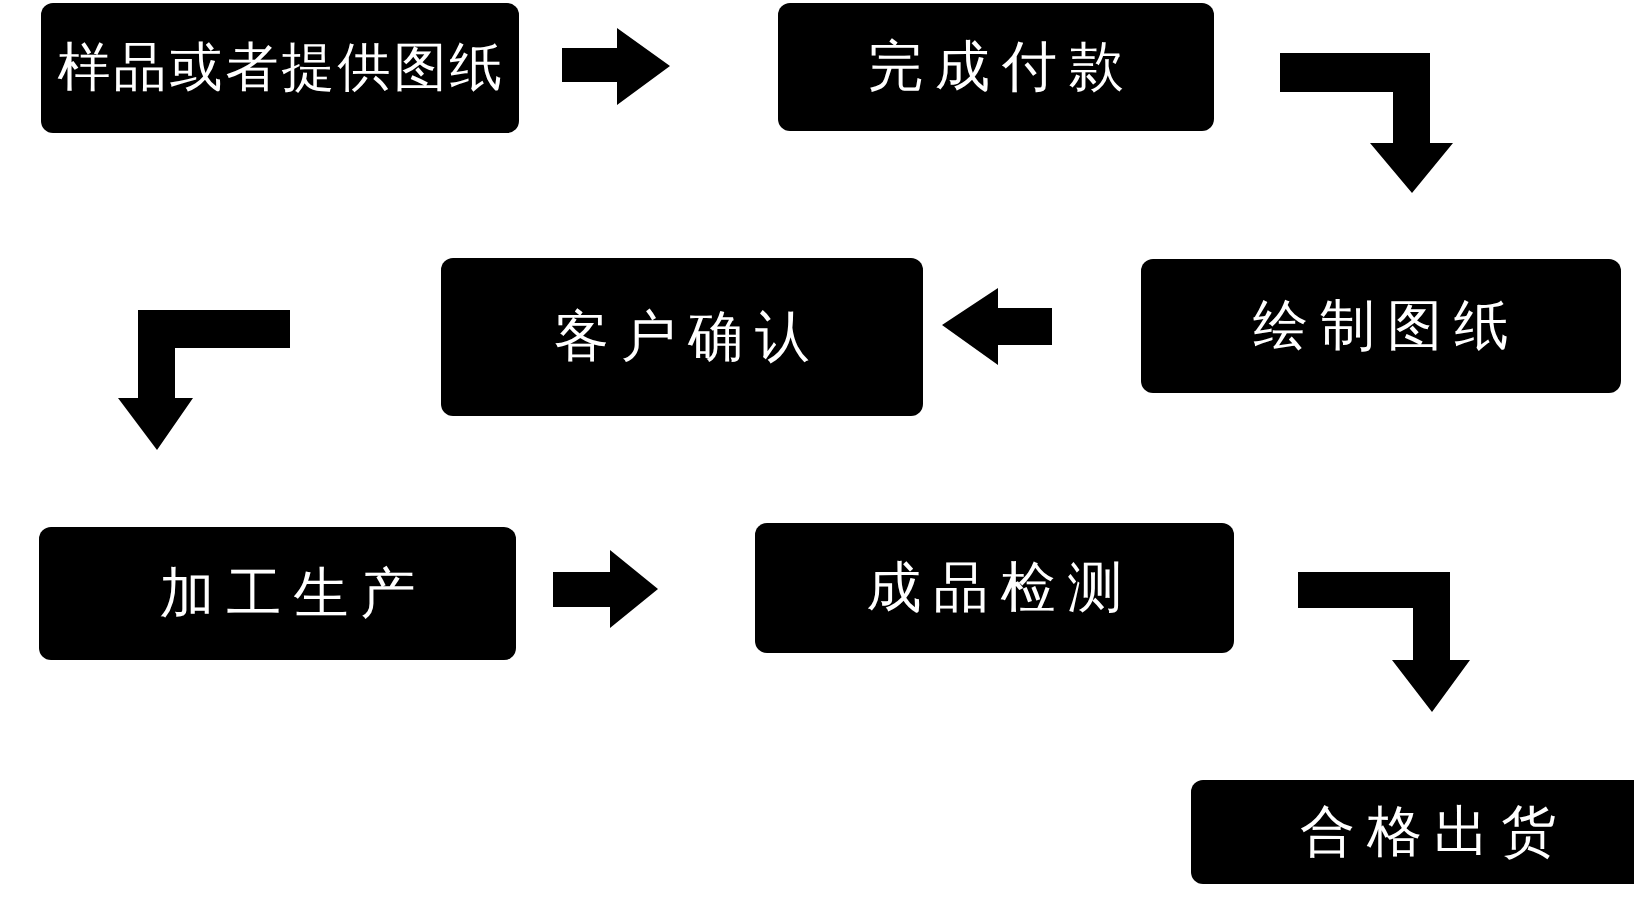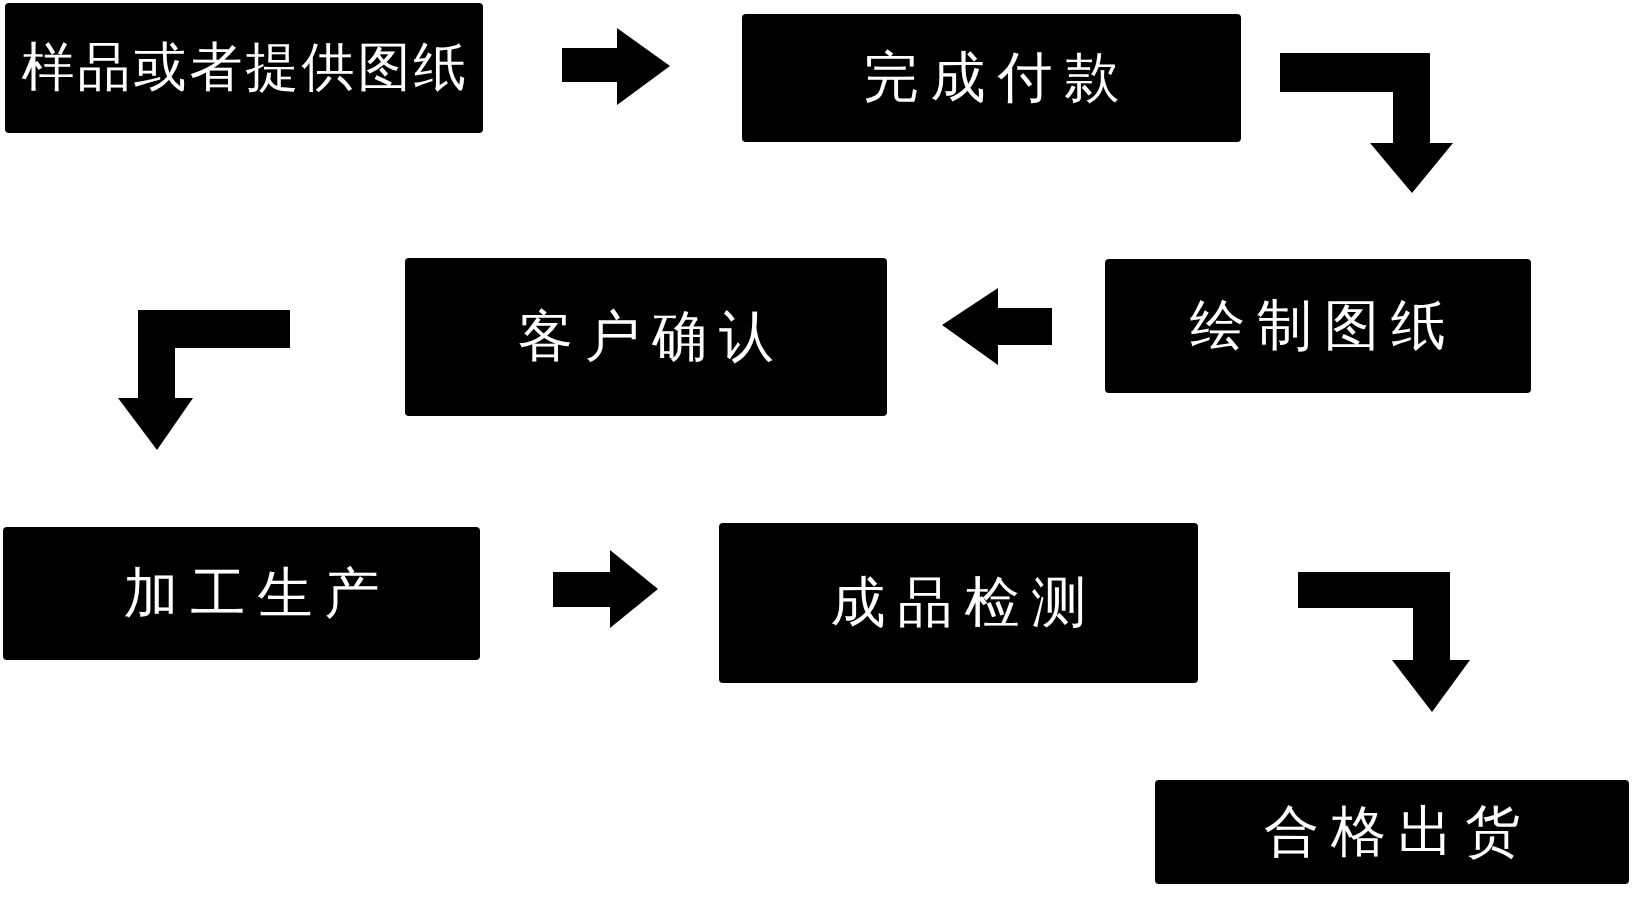--- a/index.html
+++ b/index.html
@@ -18,43 +18,44 @@
     position: relative;
     width: 1634px;
     height: 916px;
     background: var(--page-bg);
     overflow: hidden;
   }
   .node {
     position: absolute;
     background: var(--node-bg);
     color: var(--node-fg);
-    border-radius: 4px;
+    border-radius: 12px;
     display: flex;
     align-items: center;
     justify-content: center;
     font-size: 55px;
     font-weight: 400;
     letter-spacing: 12px;
     text-indent: 12px; 
     white-space: nowrap;
+    margin-left: 36px;
   }
   .arrow {
     position: absolute;
     line-height: 0;
   }
   .arrow svg { display: block; }
 
   
   #n1 { left: 5px;    top: 3px;   width: 478px; height: 130px; font-size: 53px; letter-spacing: 3px; text-indent: 3px; }
-  #n2 { left: 742px;  top: 14px;   width: 499px; height: 128px; }
-  #n3 { left: 1105px; top: 259px; width: 426px; height: 134px; }
+  #n2 { left: 742px;  top: 3px;   width: 436px; height: 128px; }
+  #n3 { left: 1105px; top: 259px; width: 480px; height: 134px; }
   #n4 { left: 405px;  top: 258px; width: 482px; height: 158px; }
   #n5 { left: 3px;    top: 527px; width: 477px; height: 133px; padding-left: 20px; }
-  #n6 { left: 719px;  top: 523px; width: 479px; height: 160px; }
+  #n6 { left: 719px;  top: 523px; width: 479px; height: 130px; }
   #n7 { left: 1155px; top: 780px; width: 474px; height: 104px; }
 
   
   #a1 { left: 562px;  top: 28px;  }
   #a2 { left: 1280px; top: 53px;  }
   #a3 { left: 942px;  top: 288px; }
   #a4 { left: 118px;  top: 310px; }
   #a5 { left: 553px;  top: 550px; }
   #a6 { left: 1298px; top: 572px; }
 </style>

